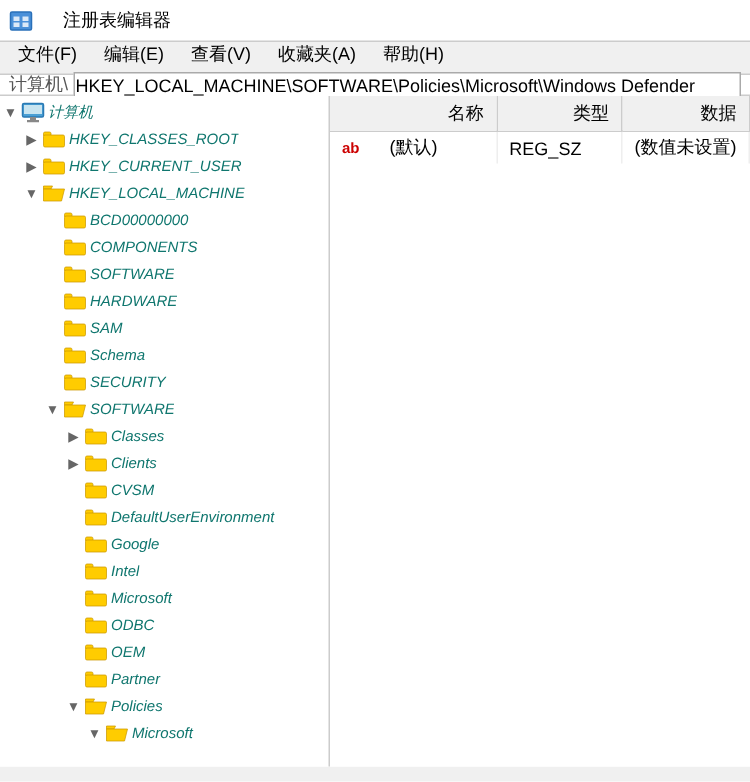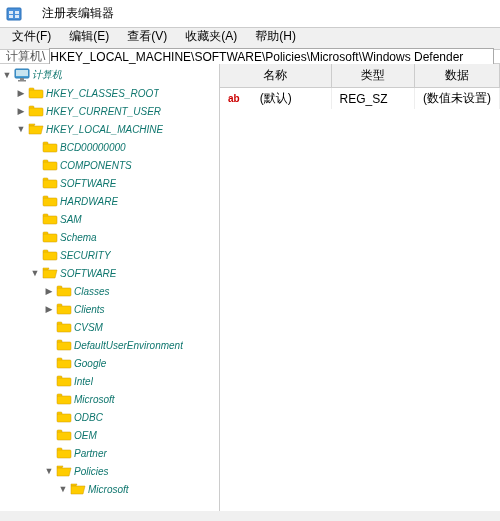--- a/index.html
+++ b/index.html
@@ -95,22 +95,22 @@
 
     
     .reg-table {
       width: 100%;
       border-collapse: collapse;
     }
     .reg-table th {
       background: #f0f0f0;
       border-bottom: 1px solid #ccc;
       border-right: 1px solid #ccc;
-      padding: 3px 20px;
-      text-align: center;
+      padding: 3px 8px;
+      text-align: right;
       font-size: 12px;
       font-weight: normal;
       position: sticky;
       top: 0;
       margin-top: 42px;
     }
     .reg-table td {
       padding: 2px 8px;
       font-size: 12px;
       border-right: 1px solid #eee;

